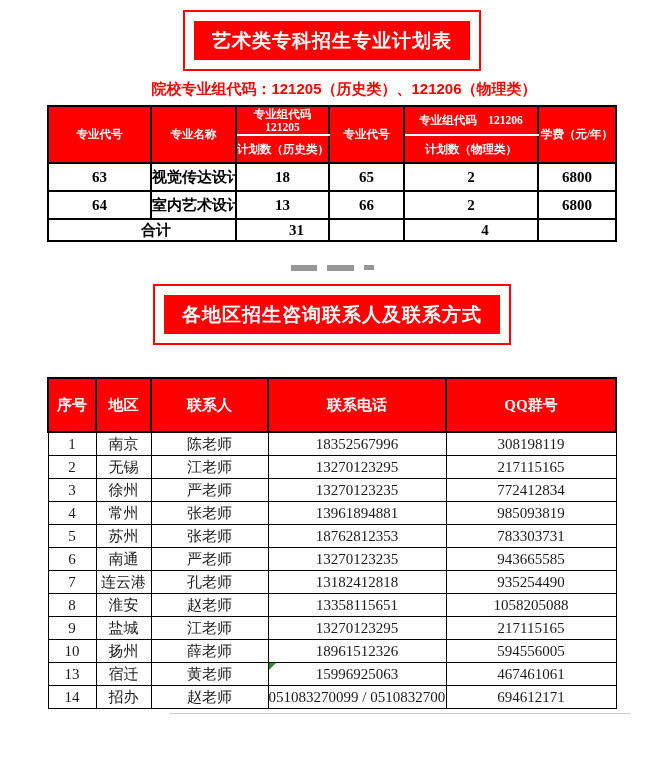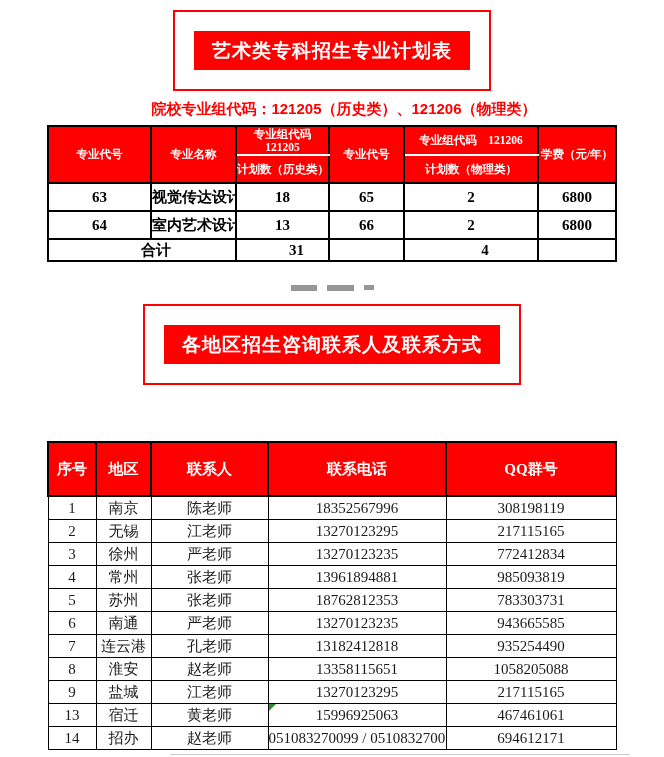--- a/index.html
+++ b/index.html
@@ -9,21 +9,21 @@
     --green:#2e8b2e;
   }
   html,body{margin:0;padding:0;}
   body{
     width:664px;height:757px;background:#ffffff;overflow:hidden;
     font-family:"Liberation Sans",sans-serif;
   }
   
   .banner{
     width:fit-content;margin:0 auto;
-    border:2px solid var(--red);background:#ffffff;padding:19px;
+    border:2px solid var(--red);background:#ffffff;padding:9px;
   }
   .banner1{margin-top:10px;}
   .banner2{margin-top:14px;}
   .banner-inner{
     background:var(--red);color:#ffffff;font-weight:bold;
     font-size:19px;line-height:1;padding:10px 18px;letter-spacing:1px;
     font-family:"Liberation Sans",sans-serif;white-space:nowrap;
   }
   
   .subtitle{
@@ -48,21 +48,21 @@
     height:26px;white-space:nowrap;
   }
   .t1 tr.total td{height:20px;padding-left:28px;}
   
   .divider{text-align:center;margin-top:21px;height:7px;line-height:7px;}
   .dash{display:inline-block;background:var(--dash);vertical-align:middle;margin:0 5px;}
   .dash-1{width:26px;height:6px;}
   .dash-2{width:27px;height:6px;}
   .dash-3{width:10px;height:5px;}
   
-  .t2{margin-top:56px;font-family:"Liberation Serif",serif;}
+  .t2{margin-top:32px;font-family:"Liberation Serif",serif;}
   .t2 th{
     background:var(--red);color:#ffffff;font-weight:bold;font-size:15px;
     border:2px solid var(--ink);height:52px;white-space:nowrap;
   }
   .t2 td{
     border:1.5px solid var(--ink);font-size:15px;color:#1a1a1a;
     height:22px;position:relative;white-space:nowrap;
   }
   .corner-tri{
     position:absolute;top:0;left:0;width:0;height:0;
@@ -214,20 +214,27 @@
         <td><span>1058205088</span></td>
       </tr>
       <tr>
         <td><span>9</span></td>
         <td><span>盐城</span></td>
         <td><span>江老师</span></td>
         <td><span>13270123295</span></td>
         <td><span>217115165</span></td>
       </tr>
       <tr>
+        <td><span>10</span></td>
+        <td><span>扬州</span></td>
+        <td><span>薛老师</span></td>
+        <td><span>18961512326</span></td>
+        <td><span>594556005</span></td>
+      </tr>
+      <tr>
         <td><span>13</span></td>
         <td><span>宿迁</span></td>
         <td><span>黄老师</span></td>
         <td><span>15996925063</span><span class="corner-tri"></span></td>
         <td><span>467461061</span></td>
       </tr>
       <tr>
         <td><span>14</span></td>
         <td><span>招办</span></td>
         <td><span>赵老师</span></td>

